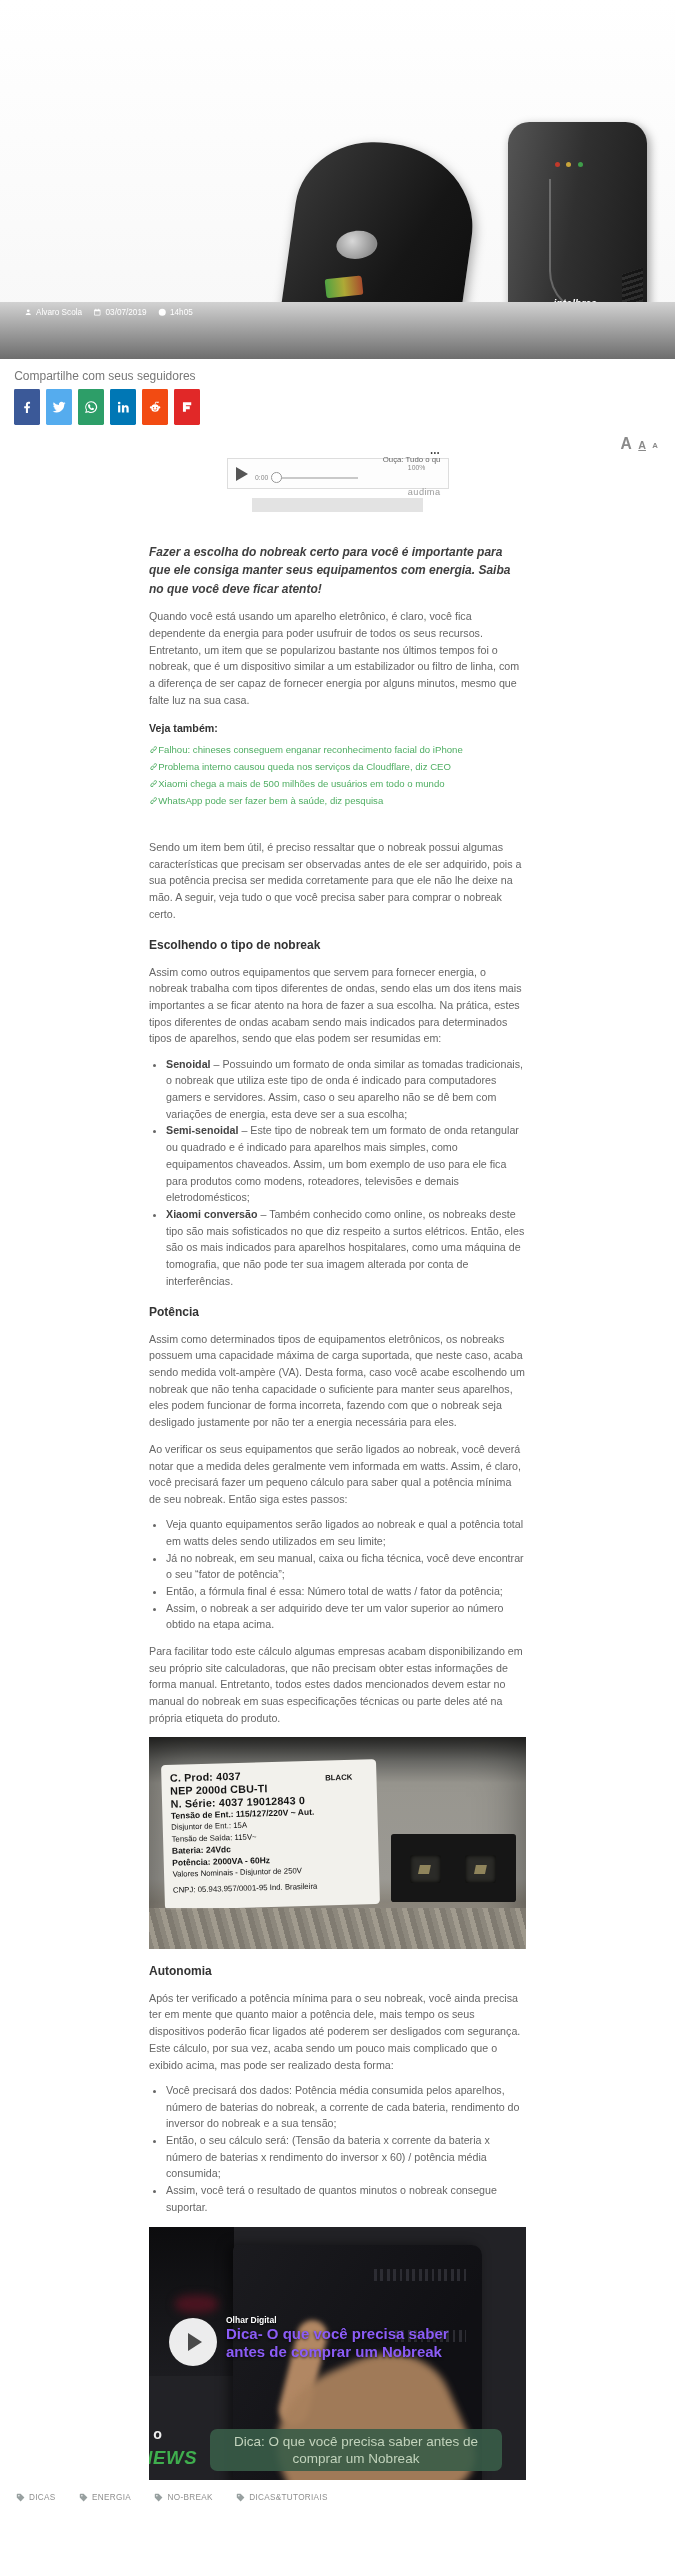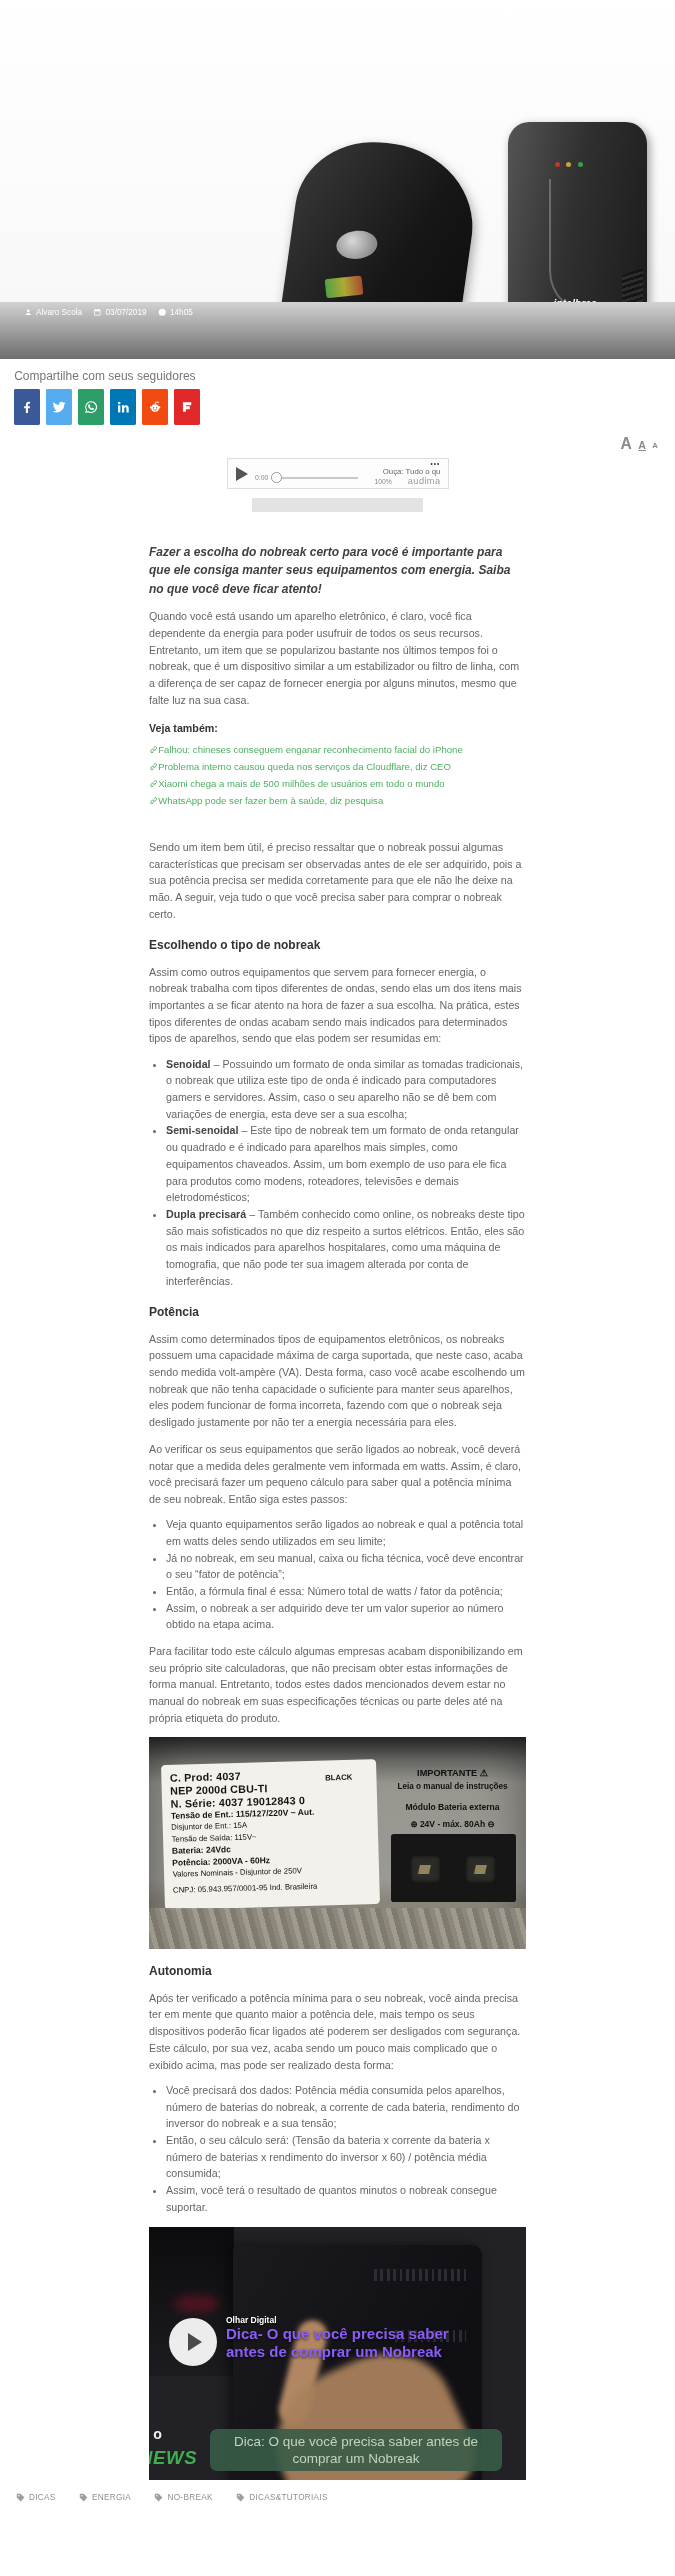--- a/index.html
+++ b/index.html
@@ -71,21 +71,21 @@
   .player{ width:222px; height:31px; margin:7.1px auto 0; border:0.7px solid #ddd; background:#fdfdfd;
     display:flex; align-items:center; padding:2.8px 7.1px 2.8px 8.5px;text-align:right; }
   .play-triangle{ width:0; height:0; border-left:12px solid #555; border-top:7.8px solid transparent; border-bottom:7.8px solid transparent; cursor:pointer; }
   .player-time{ font-size:6.8px; color:#888; margin:7.1px 4.3px 0 7.1px; }
   .player-track{ flex:1; position:relative; height:1.4px; background:#c9c9c9; margin-top:8.5px; }
   .player-knob{ position:absolute; left:-1.4px; top:-5px; width:10.7px; height:10.7px; border-radius:50%;
     background:#fff; border:1.1px solid #999; cursor:pointer; }
   .player-right{ width:77px; margin-left:5.7px; display:flex; flex-direction:column; align-items:flex-end; }
   .player-menu{ font-size:6.4px; color:#333; letter-spacing:1.1px; cursor:pointer; line-height:5.7px; }
   .player-listen{ font-size:7.8px; color:#666; white-space:nowrap; }
-  .player-bottom{ display:flex; align-items:baseline; gap:16px; }
+  .player-bottom{ display:flex; align-items:baseline; gap:16px;flex-direction:column; }
   .player-volume{ font-size:6.8px; color:#888; }
   .player-brand{ font-size:9.2px; color:#9a9a9a; letter-spacing:0.4px; }
   .ad-bar{ width:171px; height:14.2px; background:#e3e3e3; margin:8.5px auto 0; }
 
   
   .content{ width:377px; margin:31px auto 0; font-size:10.7px; line-height:16.7px; color:#666; }
   .intro{ font-weight:bold; font-style:italic; color:#3f3f3f; font-size:12px; line-height:18.5px; }
   .content p{ margin-top:10px; }
   .see-also{ margin:11.4px 0 0; }
   .see-also-title{ font-weight:bold; color:#333; font-size:10.7px; }
@@ -304,21 +304,21 @@
   </div>
 
   <p class="after-links">Sendo um item bem útil, é preciso ressaltar que o nobreak possui algumas características que precisam ser observadas antes de ele ser adquirido, pois a sua potência precisa ser medida corretamente para que ele não lhe deixe na mão. A seguir, veja tudo o que você precisa saber para comprar o nobreak certo.</p>
 
   <h2>Escolhendo o tipo de nobreak</h2>
   <p>Assim como outros equipamentos que servem para fornecer energia, o nobreak trabalha com tipos diferentes de ondas, sendo elas um dos itens mais importantes a se ficar atento na hora de fazer a sua escolha. Na prática, estes tipos diferentes de ondas acabam sendo mais indicados para determinados tipos de aparelhos, sendo que elas podem ser resumidas em:</p>
 
   <ul class="article-list">
     <li><b>Senoidal</b><span> – Possuindo um formato de onda similar as tomadas tradicionais, o nobreak que utiliza este tipo de onda é indicado para computadores gamers e servidores. Assim, caso o seu aparelho não se dê bem com variações de energia, esta deve ser a sua escolha;</span></li>
     <li><b>Semi-senoidal</b><span> – Este tipo de nobreak tem um formato de onda retangular ou quadrado e é indicado para aparelhos mais simples, como equipamentos chaveados. Assim, um bom exemplo de uso para ele fica para produtos como modens, roteadores, televisões e demais eletrodomésticos;</span></li>
-    <li><b>Dupla precisará</b><span> – Também conhecido como online, os nobreaks deste tipo são mais sofisticados no que diz respeito a surtos elétricos. Então, eles são os mais indicados para aparelhos hospitalares, como uma máquina de tomografia, que não pode ter sua imagem alterada por conta de interferências.</span></li>
+    <li><b>Xiaomi conversão</b><span> – Também conhecido como online, os nobreaks deste tipo são mais sofisticados no que diz respeito a surtos elétricos. Então, eles são os mais indicados para aparelhos hospitalares, como uma máquina de tomografia, que não pode ter sua imagem alterada por conta de interferências.</span></li>
   </ul>
 
   <h2>Potência</h2>
   <p>Assim como determinados tipos de equipamentos eletrônicos, os nobreaks possuem uma capacidade máxima de carga suportada, que neste caso, acaba sendo medida volt-ampère (VA). Desta forma, caso você acabe escolhendo um nobreak que não tenha capacidade o suficiente para manter seus aparelhos, eles podem funcionar de forma incorreta, fazendo com que o nobreak seja desligado justamente por não ter a energia necessária para eles.</p>
   <p>Ao verificar os seus equipamentos que serão ligados ao nobreak, você deverá notar que a medida deles geralmente vem informada em watts. Assim, é claro, você precisará fazer um pequeno cálculo para saber qual a potência mínima de seu nobreak. Então siga estes passos:</p>
 
   <ul class="article-list">
     <li>Veja quanto equipamentos serão ligados ao nobreak e qual a potência total em watts deles sendo utilizados em seu limite;</li>
     <li>Já no nobreak, em seu manual, caixa ou ficha técnica, você deve encontrar o seu “fator de potência”;</li>
     <li>Então, a fórmula final é essa: Número total de watts / fator da potência;</li>
@@ -333,26 +333,20 @@
       <div class="lbl-big">NEP 2000d CBU-TI</div>
       <div class="lbl-big">N. Série: 4037 19012843 0</div>
       <div class="lbl-med">Tensão de Ent.: 115/127/220V ~ Aut.</div>
       <div class="lbl-sm">Disjuntor de Ent.: 15A</div>
       <div class="lbl-sm">Tensão de Saída: 115V~</div>
       <div class="lbl-med">Bateria: 24Vdc</div>
       <div class="lbl-med">Potência: 2000VA - 60Hz</div>
       <div class="lbl-sm">Valores Nominais - Disjuntor de 250V</div>
       <div class="lbl-sm" style="margin-top:4.3px">CNPJ:  05.943.957/0001-95 Ind. Brasileira</div>
       <div class="lbl-color-tag">BLACK</div>
-    </div>
-    <div class="panel-right-text">
-      <div class="prt-important">IMPORTANTE ⚠</div>
-      <div class="prt-manual">Leia o manual de instruções</div>
-      <div class="prt-module">Módulo Bateria externa</div>
-      <div class="prt-battery">⊕ 24V - máx. 80Ah ⊖</div>
     </div>
     <div class="connector-bay">
       <div class="connector c1">
           <i></i>
         </div>
       <div class="connector c2">
           <i></i>
         </div>
     </div>
     <div class="carpet"></div>

